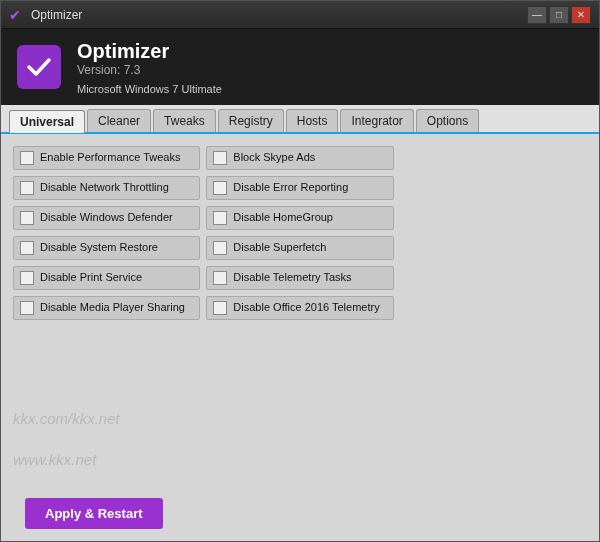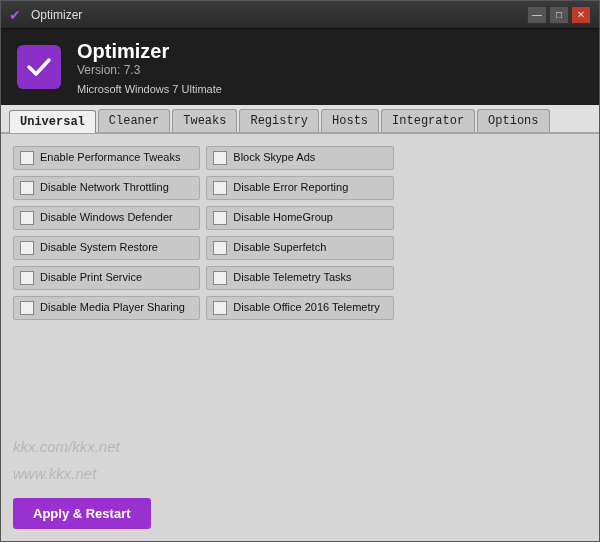--- a/index.html
+++ b/index.html
@@ -91,22 +91,21 @@
       color: #ccc;
       font-size: 11px;
       margin-top: 6px;
     }
     .tabs {
       background: #e0e0e0;
       display: flex;
       align-items: flex-end;
       padding: 4px 8px 0 8px;
       gap: 2px;
-      border-bottom: 2px solid #a3a3a3;
-      font-family: Liberation Mono, monospace;
+      border-bottom: 2px solid #0ea5e9;
     }
     .tab {
       background: #c8c8c8;
       border: 1px solid #999;
       border-bottom: none;
       padding: 4px 10px;
       font-size: 12px;
       cursor: pointer;
       color: #222;
       border-radius: 3px 3px 0 0;
@@ -117,21 +116,21 @@
       font-weight: 600;
       position: relative;
       top: 1px;
     }
     .content {
       background: #d6d6d6;
       flex: 1;
       padding: 12px;
       display: flex;
       flex-direction: column;
-      gap: 2px;
+      gap: 16px;
     }
     .options-grid {
       display: grid;
       grid-template-columns: 1fr 1fr 1fr;
       gap: 6px;
       flex: 1;
     }
     .option-item {
       display: flex;
       align-items: center;
@@ -157,20 +156,21 @@
     .watermark {
       text-align: left;
       color: rgba(0,0,0,0.15);
       font-size: 15px;
       font-style: italic;
       margin: 4px 0;
       pointer-events: none;
     }
     .bottom-area {
       margin-top: 10px;
+      margin-left: 12px;
     }
     .apply-btn {
       background: #9b30d0;
       color: #fff;
       border: none;
       padding: 8px 20px;
       font-size: 13px;
       font-weight: bold;
       border-radius: 3px;
       cursor: pointer;

